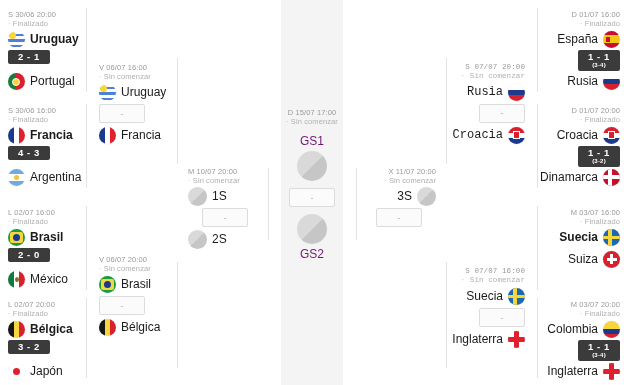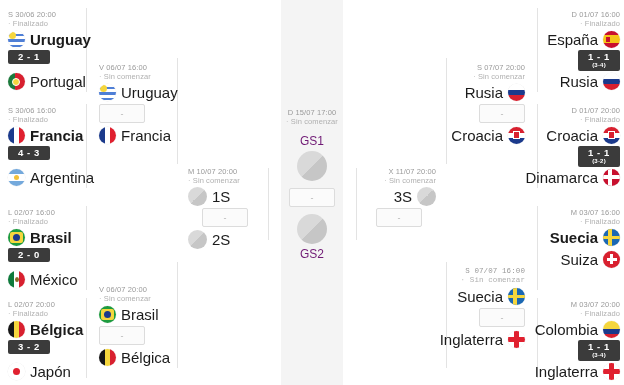--- a/index.html
+++ b/index.html
@@ -23,21 +23,21 @@
   .meta .when {
     font-size: 7.5px; color: #9a9a9a; letter-spacing: .1px; white-space: nowrap;
   }
   .meta .status {
     font-size: 7.5px; color: #b0b0b0; letter-spacing: .1px; white-space: nowrap;
   }
   .meta .status::before { content: "· "; color: #c4c4c4; }
 
   .team { display: flex; align-items: center; gap: 5px; height: 22px; }
   .team.right { justify-content: flex-end; }
-  .tname { font-size: 15px; color: #1b1b1b; white-space: nowrap; }
+  .tname { font-size: 12px; color: #1b1b1b; white-space: nowrap; }
   .tname.win { font-weight: bold; }
 
   
   .score {
     display: inline-flex; flex-direction: column; align-items: center; justify-content: center;
     background: #3b3b3b; color: #fff; border-radius: 2px;
     min-width: 42px; padding: 2px 7px; line-height: 1.05;
   }
   .score .main { font-size: 9.5px; font-weight: bold; letter-spacing: .6px; }
   .score .pens { font-size: 6px; font-weight: bold; letter-spacing: .2px; }
@@ -238,21 +238,21 @@
     <div class="team">
       <span class="flag">
         <i style="left:0;top:0;width:34%;height:100%;background:#1b3a8c"></i>
         <i style="left:34%;top:0;width:33%;height:100%;background:#fff"></i>
         <i style="left:67%;top:0;width:33%;height:100%;background:#e0202f"></i>
       </span>
       <span class="tname">Francia</span>
     </div>
   </div>
 
-  <div class="match" style="left:99px; top:285px; width:76px;">
+  <div class="match" style="left:99px; top:255px; width:76px;">
     <div class="meta">
       <div class="when">V 06/07 20:00</div>
       <div class="status">Sin comenzar</div>
     </div>
     <div class="team">
       <span class="flag">
         <i style="left:0;top:0;width:100%;height:100%;background:#1d9b3f"></i>
         <i style="left:2px;top:3px;width:13px;height:11px;background:#f5d63d;border-radius:2px"></i>
         <i style="left:5px;top:5.5px;width:7px;height:7px;background:#1b3a8c;border-radius:50%"></i>
       </span>
@@ -308,21 +308,21 @@
     </div>
     <div class="team right">
       <span class="tname">3S</span>
       <span class="ph"></span>
     </div>
     <div class="emptywrap r" style="padding-right:14px;">
       <span class="empty">-</span>
     </div>
   </div>
 
-  <div class="match" style="left:449px; top:63px; width:76px;">
+  <div class="match" style="left:449px; top:63px; width:76px;font-family:Liberation Mono, monospace;">
     <div class="meta" style="text-align:right;">
       <div class="when">S 07/07 20:00</div>
       <div class="status">Sin comenzar</div>
     </div>
     <div class="team right">
       <span class="tname">Rusia</span>
       <span class="flag">
         <i style="left:0;top:0;width:100%;height:34%;background:#fff"></i>
         <i style="left:0;top:34%;width:100%;height:33%;background:#1b3a8c"></i>
         <i style="left:0;top:67%;width:100%;height:33%;background:#d8202f"></i>

